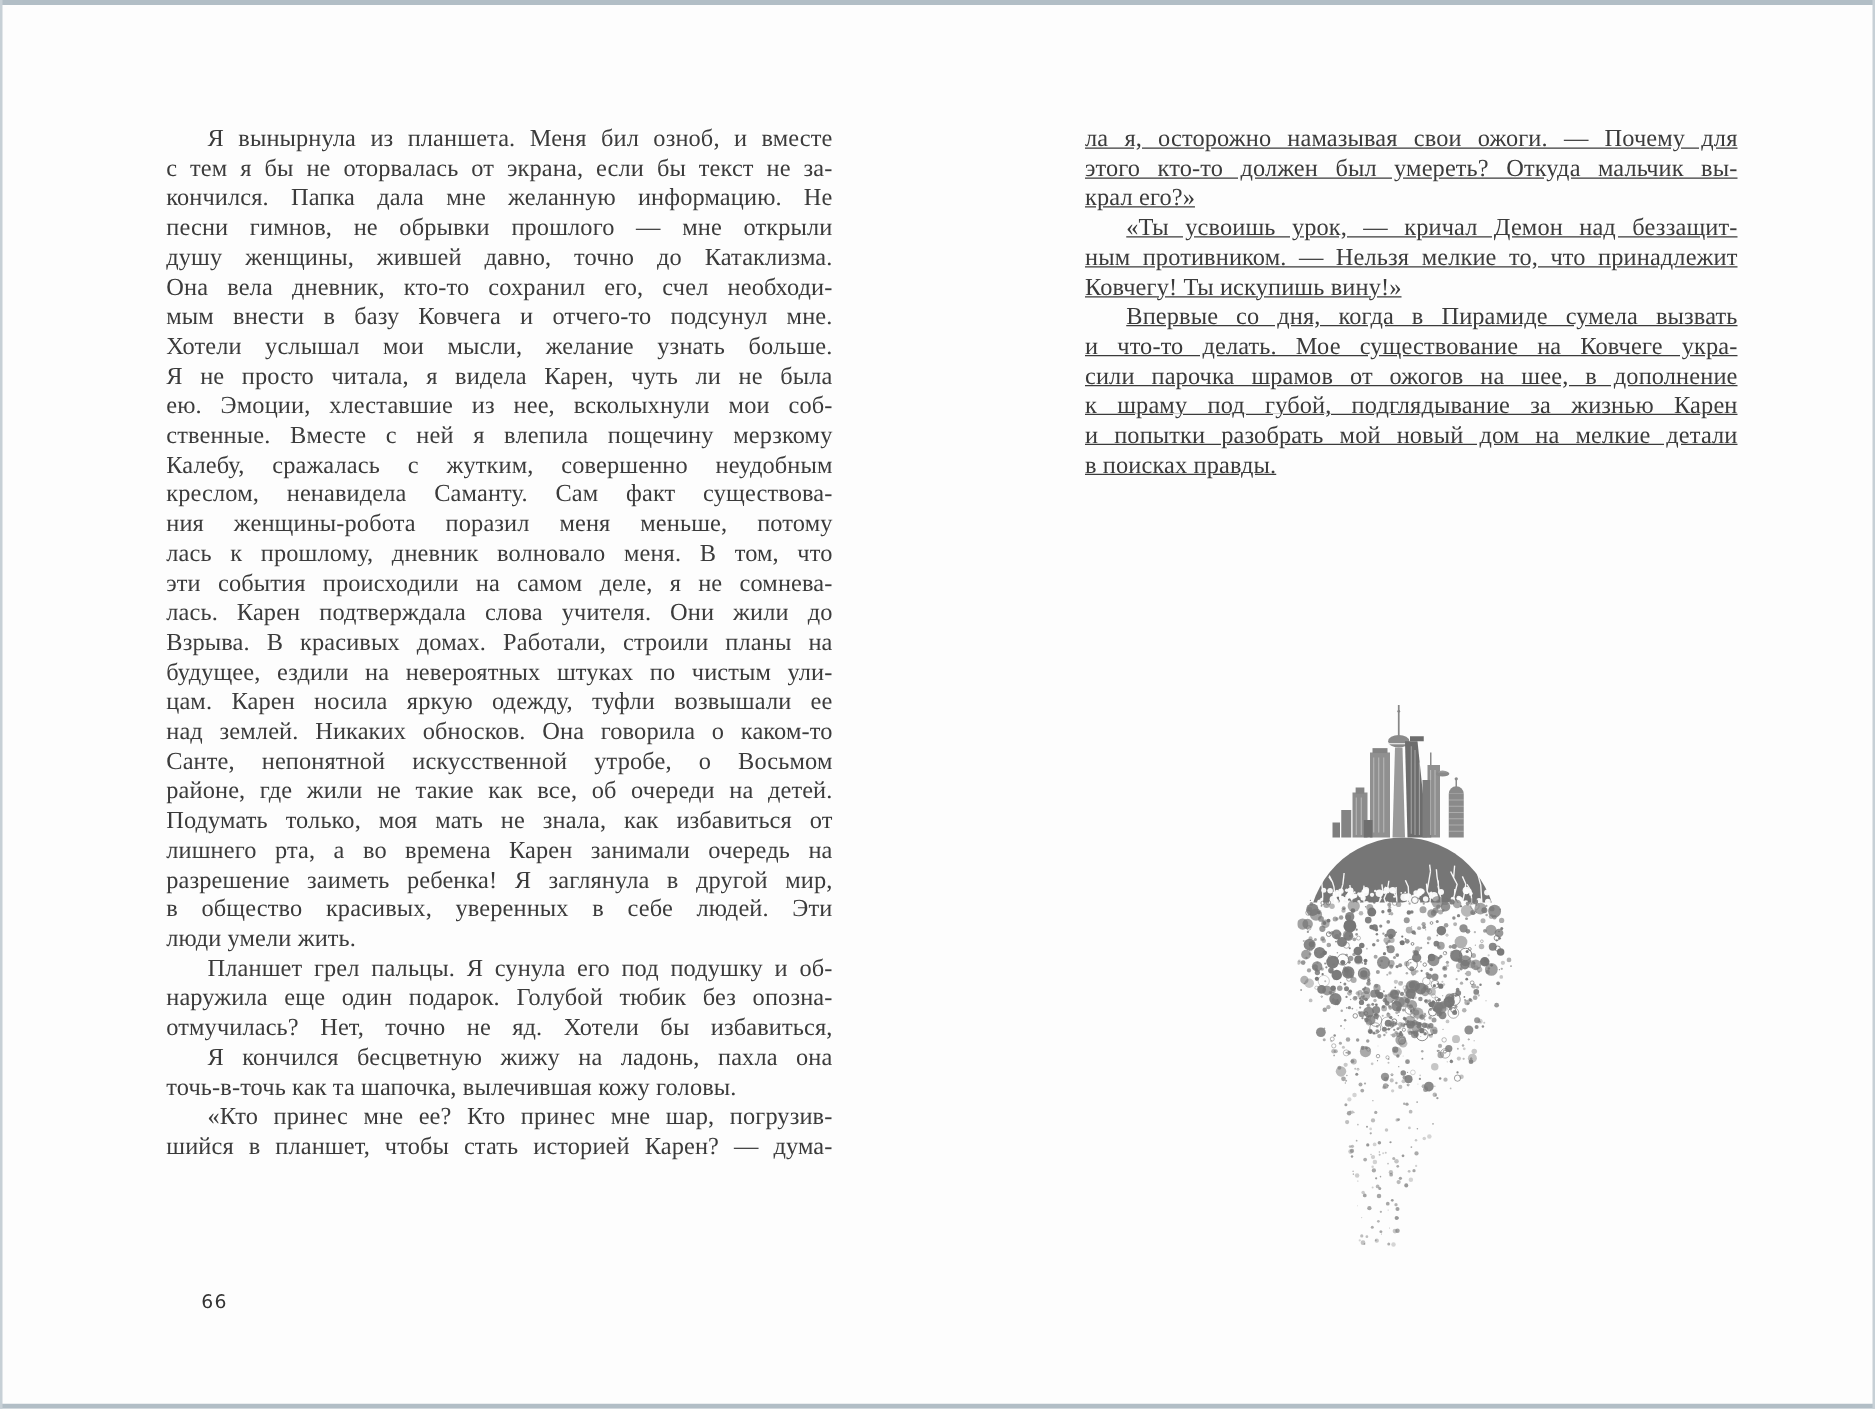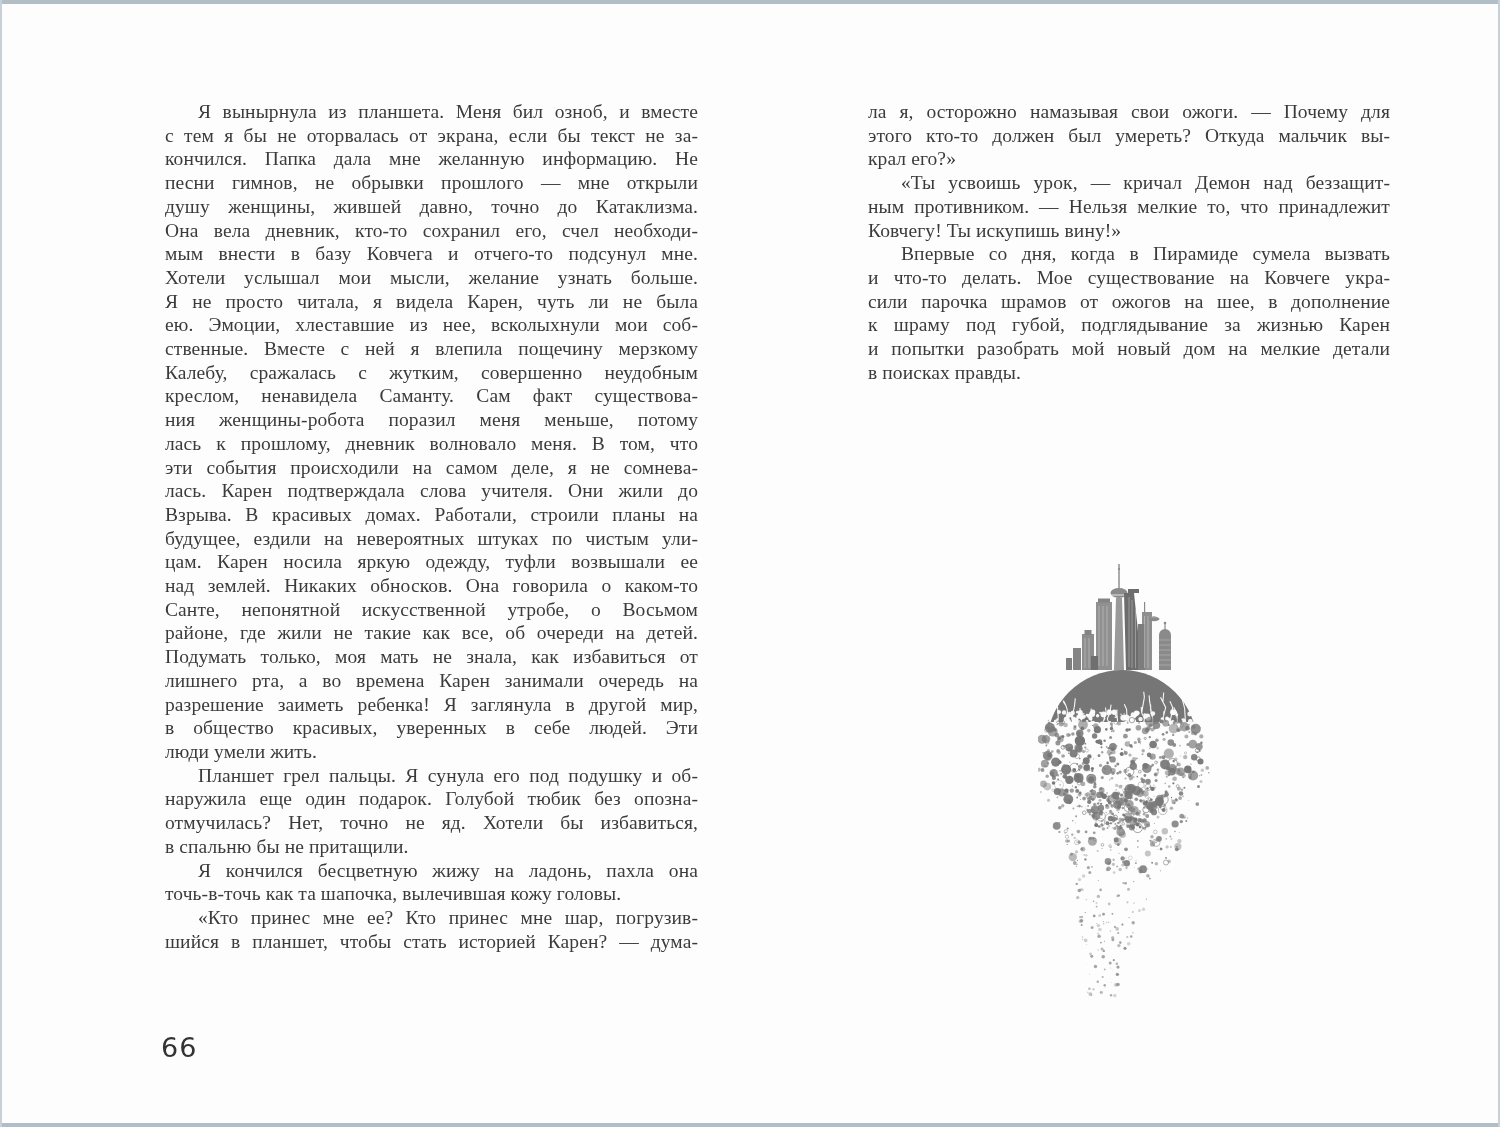--- a/index.html
+++ b/index.html
@@ -23,32 +23,32 @@
 
   .text-col {
     position:absolute;
     top:100px;
     color:#3b3b3b;
     font-size:19.5px;
     line-height:23.7px;
     letter-spacing:0.1px;
     hyphens:none;
   }
-  .col-left  { left:133px; width:533px;margin-left:32px; }
-  .col-right { left:868px; width:522px; }
+  .col-left  { left:133px; width:533px; }
+  .col-right { left:868px; width:522px;text-decoration:underline; }
 
   .line { text-align:justify; text-align-last:justify; white-space:normal; }
   .line.end { text-align-last:left; }
   .line.indent { text-indent:33px; }
 
   .pagenum {
     position:absolute;
     left:161px; top:1032px;
     font-family:"DejaVu Sans", sans-serif;
-    font-size:27px;
+    font-size:15px;
     letter-spacing:1px;
     color:#333;
   }
 
   .illus {
     position:absolute;
     left:1038px; top:562px;
     width:176px; height:440px;
   }
 </style>
@@ -87,21 +87,20 @@
       <div class="line">Санте, непонятной искусственной утробе, о Восьмом</div>
       <div class="line">районе, где жили не такие как все, об очереди на детей.</div>
       <div class="line">Подумать только, моя мать не знала, как избавиться от</div>
       <div class="line">лишнего рта, а во времена Карен занимали очередь на</div>
       <div class="line">разрешение заиметь ребенка! Я заглянула в другой мир,</div>
       <div class="line">в общество красивых, уверенных в себе людей. Эти</div>
       <div class="line end">люди умели жить.</div>
       <div class="line indent">Планшет грел пальцы. Я сунула его под подушку и об-</div>
       <div class="line">наружила еще один подарок. Голубой тюбик без опозна-</div>
       <div class="line">отмучилась? Нет, точно не яд. Хотели бы избавиться,</div>
-      <div class="line end">в спальню бы не притащили.</div>
       <div class="line indent">Я кончился бесцветную жижу на ладонь, пахла она</div>
       <div class="line end">точь-в-точь как та шапочка, вылечившая кожу головы.</div>
       <div class="line indent">«Кто принес мне ее? Кто принес мне шар, погрузив-</div>
       <div class="line">шийся в планшет, чтобы стать историей Карен? — дума-</div>
     </div>
 
   <div class="pagenum">66</div>
 
   <div class="text-col col-right" id="right-col">
       <div class="line">ла я, осторожно намазывая свои ожоги. — Почему для</div>

